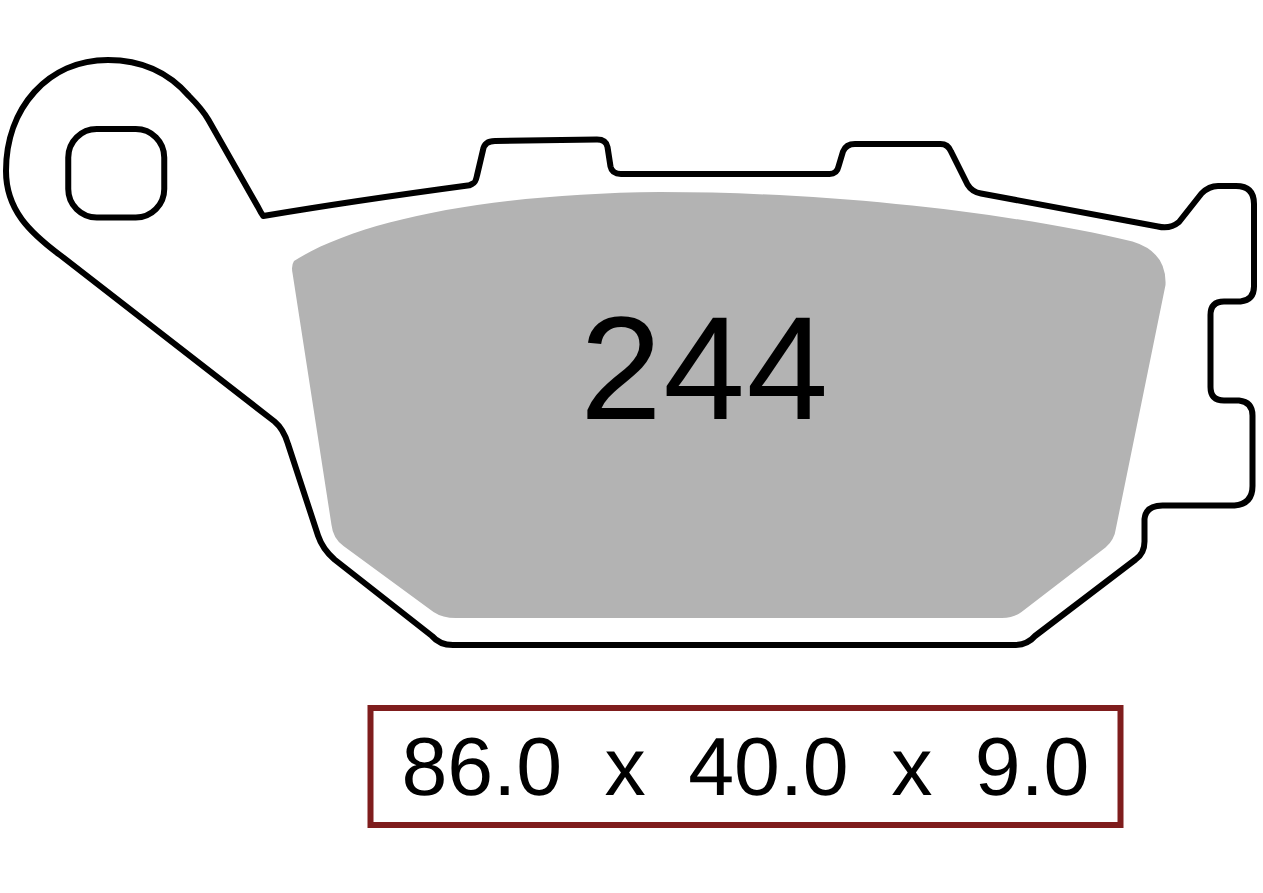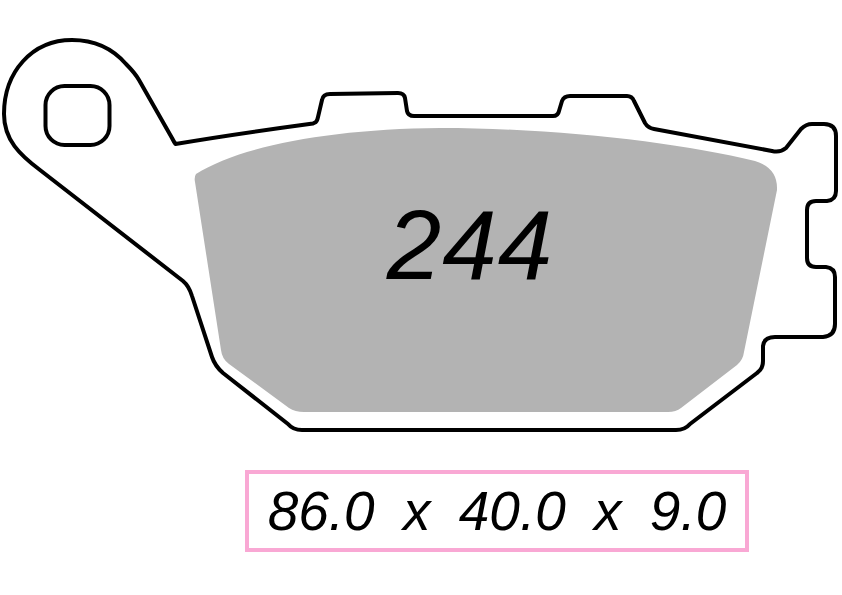--- a/index.html
+++ b/index.html
@@ -7,21 +7,20 @@
     padding: 0;
     background: #ffffff;
     font-family: "Liberation Sans", sans-serif;
   }
   .stage {
     position: relative;
     width: 842px;
     height: 595px;
     background: #ffffff;
     overflow: hidden;
-    font-style: italic;
   }
   .stage svg {
     position: absolute;
     left: 0;
     top: 0;
   }
   .part-number {
     position: absolute;
     left: 340px;
     top: 196px;
@@ -35,21 +34,21 @@
     letter-spacing: 1px;
     color: #000000;
     white-space: nowrap;
   }
   .dims-box {
     position: absolute;
     left: 245px;
     top: 470px;
     width: 496px;
     height: 74px;
-    border: 4px solid #f9a8d4;
+    border: 4px solid #7f1d1d;
     display: flex;
     align-items: center;
     justify-content: center;
     font-size: 55px;
     color: #000000;
     word-spacing: 13px;
     white-space: nowrap;
   }
 </style>
 </head>

